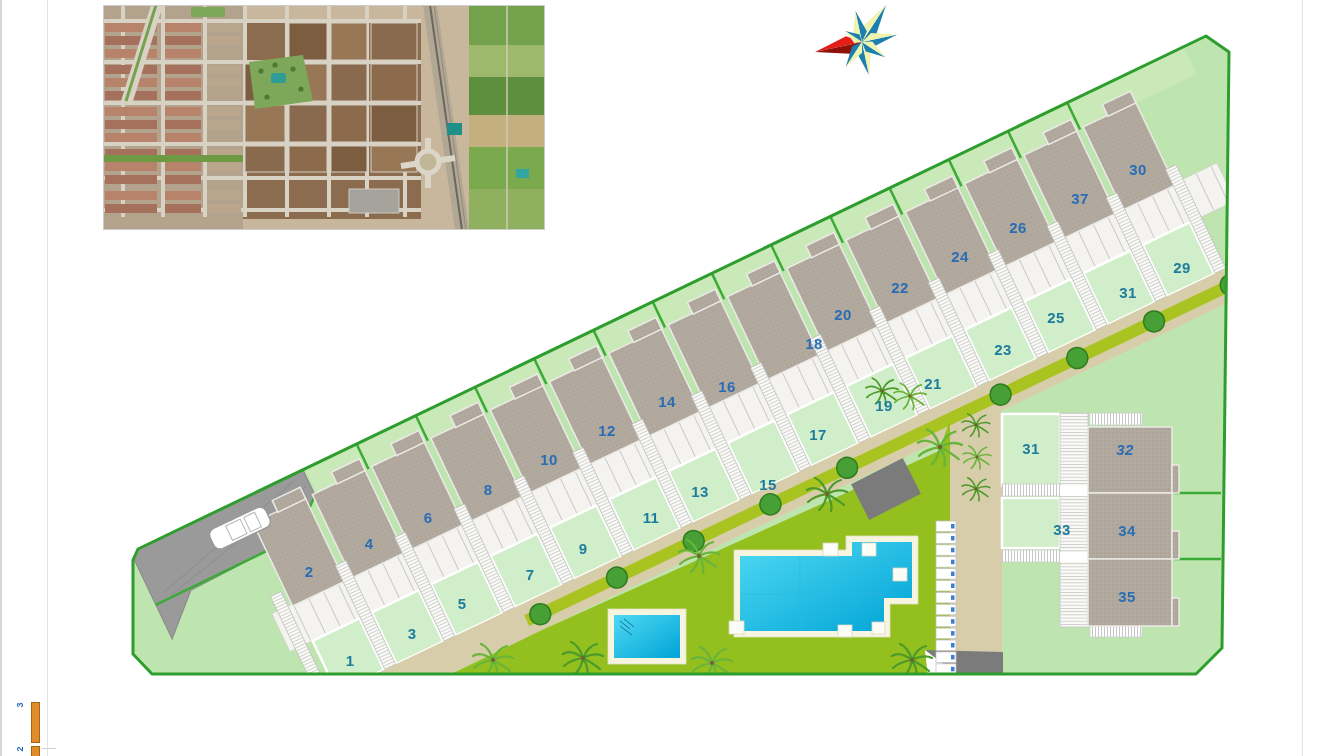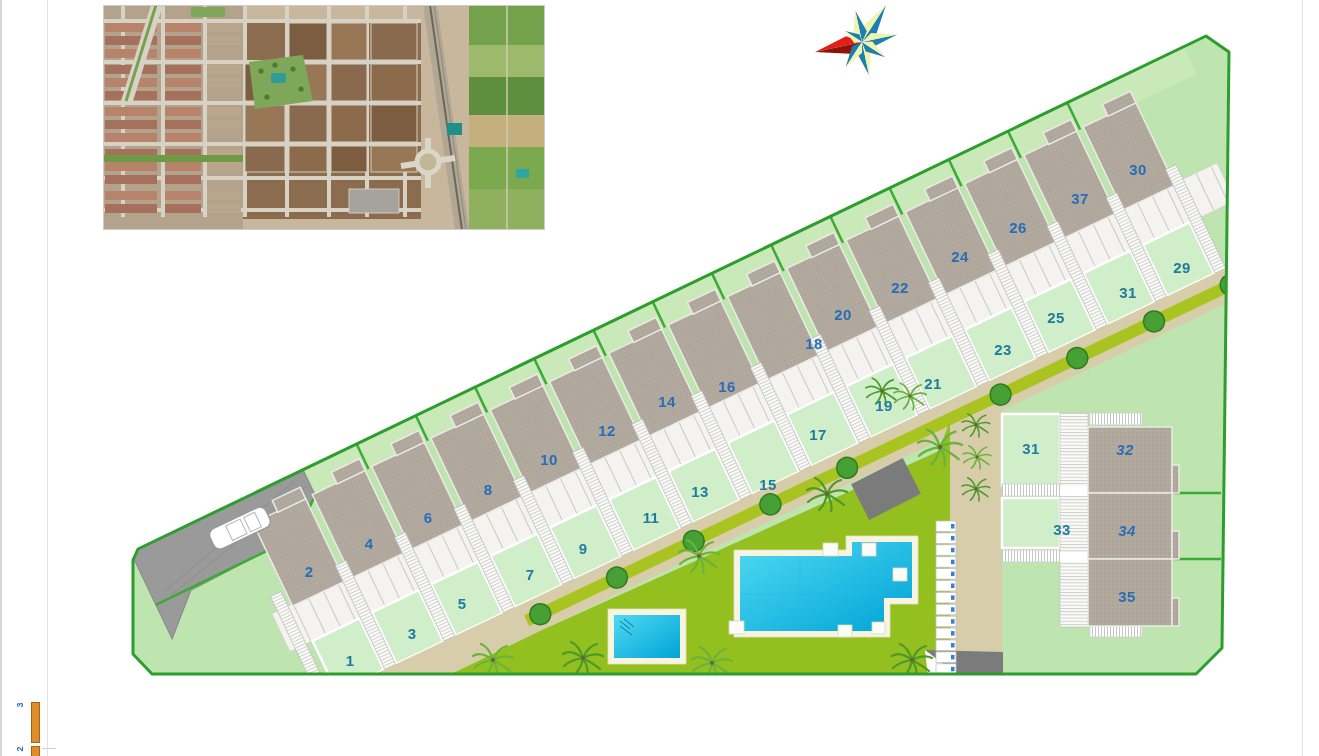--- a/index.html
+++ b/index.html
@@ -460,21 +460,21 @@
       <div class="plot-num roof" style="left: 960px; top: 256px;">24</div>
       <div class="plot-num garden" style="left: 1056px; top: 317px;">25</div>
       <div class="plot-num roof" style="left: 1018px; top: 227px;">26</div>
       <div class="plot-num garden" style="left: 1128px; top: 292px;">31</div>
       <div class="plot-num roof" style="left: 1080px; top: 198px;">37</div>
       <div class="plot-num garden" style="left: 1182px; top: 267px;">29</div>
       <div class="plot-num roof" style="left: 1138px; top: 169px;">30</div>
       <div class="plot-num garden" style="left: 1031px; top: 448px;">31</div>
       <div class="plot-num roof" style="left: 1125px; top: 449px; font-style: italic;">32</div>
       <div class="plot-num garden" style="left: 1062px; top: 529px;">33</div>
-      <div class="plot-num roof" style="left: 1127px; top: 530px; font-style: italic;">34</div>
+      <div class="plot-num roof" style="left: 1127px; top: 530px;">34</div>
       <div class="plot-num roof" style="left: 1127px; top: 596px;">35</div>
     </div>
 
 <div class="page-edge"></div>
 <div class="vline" style="left:47px"></div>
 <div class="vline" style="left:1302px"></div>
 <div class="tick"></div>
 <div class="scale-seg" style="top:702px;height:39px"></div>
 <div class="scale-seg" style="top:746px;height:10px"></div>
 <span class="scale-label" style="top:700px">3</span>

